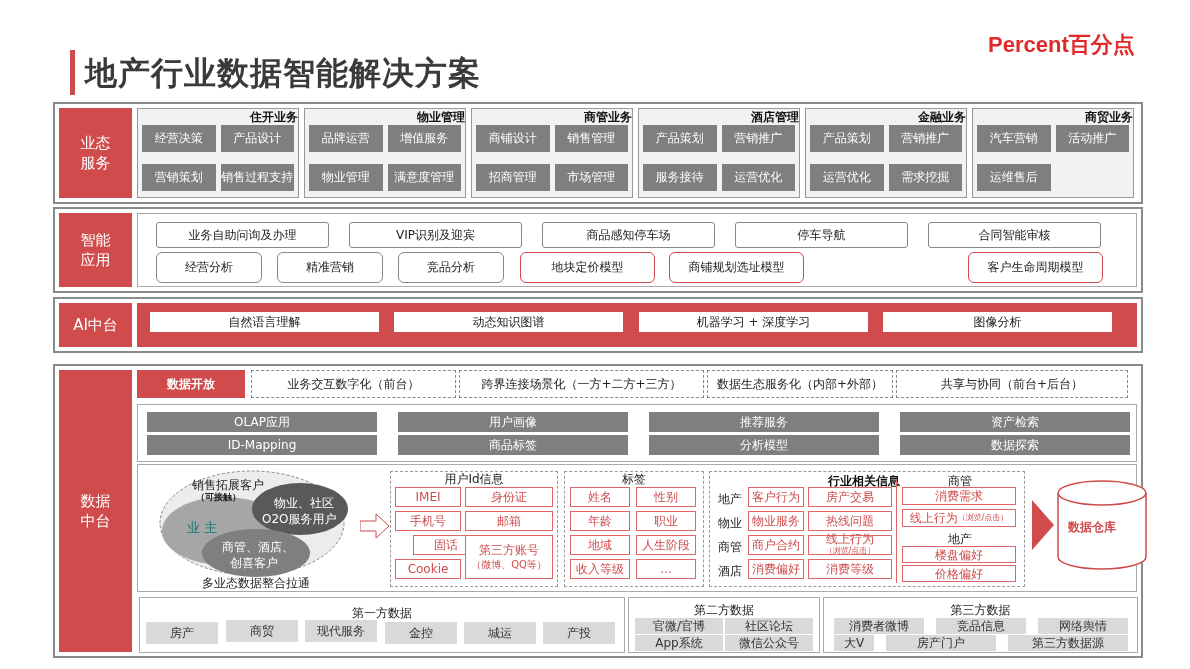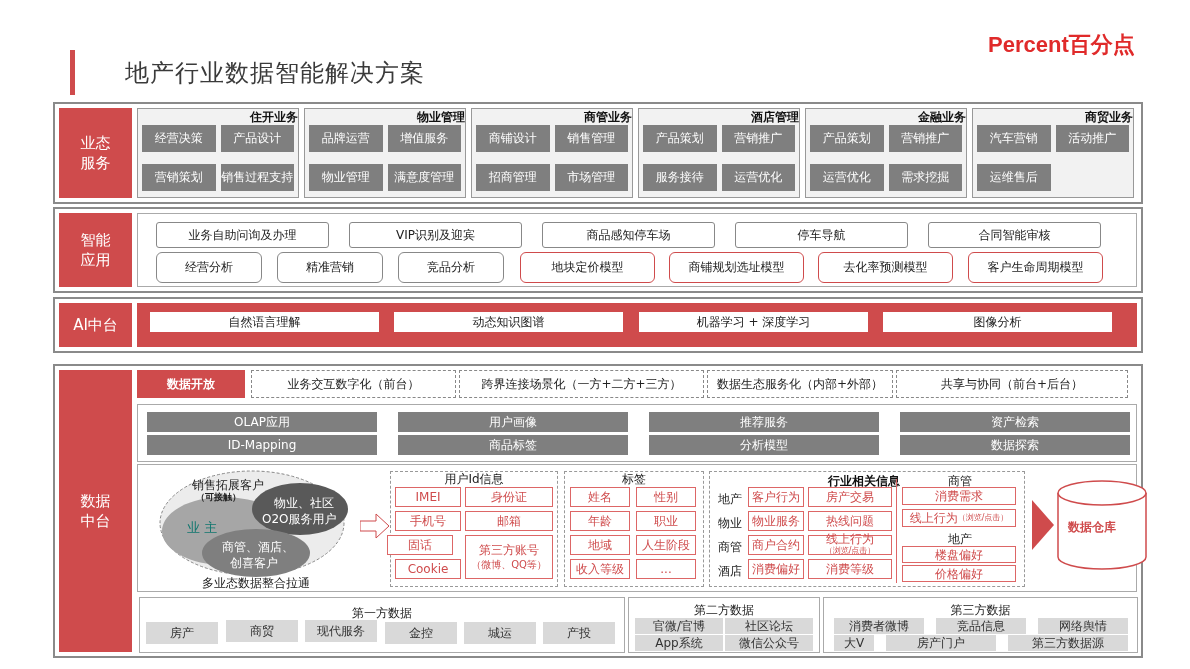--- a/index.html
+++ b/index.html
@@ -1,19 +1,19 @@
 <!DOCTYPE html>
 <html><head>
 <meta charset="utf-8">
 <style>
   * { box-sizing: border-box; margin: 0; padding: 0; }
   body { width: 1190px; height: 669px; background: #fff; font-family: "DejaVu Sans", "Liberation Sans", sans-serif; position: relative; overflow: hidden; color: #333; }
   .abs { position: absolute; }
   .title-bar { left: 70px; top: 50px; width: 5px; height: 45px; background: #cf4b4c; }
-  .title { left: 85px; top: 50px; font-size: 24px; font-weight: normal; color: #3a3a3a; letter-spacing: 1px; line-height: 46px; margin-left: 40px; }
+  .title { left: 85px; top: 50px; font-size: 32px; font-weight: bold; color: #3a3a3a; letter-spacing: 1px; line-height: 46px; }
   .logo { left: 988px; top: 30px; font-size: 22px; font-weight: bold; color: #e02a2a; font-family: "Liberation Sans", sans-serif; }
   .layer { position: absolute; left: 53px; width: 1090px; border: 2px solid #8a8a8a; background: #fff; }
   .layer-label { position: absolute; left: 4px; top: 4px; bottom: 4px; width: 73px; background: #cf4b4c; color: #fff; font-size: 15px; display: flex; align-items: center; justify-content: center; text-align: center; line-height: 20px; }
   
   .biz-group { position: absolute; top: 4px; width: 162px; height: 90px; border: 1px solid #999; background: #f2f2f2; }
   .biz-group .gtitle { text-align: right; font-size: 12px; font-weight: bold; color: #111; height: 16px; line-height: 16px; }
   .biz-grid { display: grid; grid-template-columns: 1fr 1fr; gap: 12px 5px; padding: 0 4px; }
   .biz-item { background: #7f7f7f; color: #fff; font-size: 12px; height: 27px; display: flex; align-items: center; justify-content: center; text-align: center; line-height: 13px; }
   
   .app-inner { position: absolute; left: 82px; top: 4px; right: 4px; bottom: 4px; border: 1px solid #aaa; }
@@ -111,21 +111,20 @@
   <div class="app-btn" style="left:101px;top:13px;width:173px;">业务自助问询及办理</div>
   <div class="app-btn" style="left:294px;top:13px;width:173px;">VIP识别及迎宾</div>
   <div class="app-btn" style="left:487px;top:13px;width:173px;">商品感知停车场</div>
   <div class="app-btn" style="left:680px;top:13px;width:173px;">停车导航</div>
   <div class="app-btn" style="left:873px;top:13px;width:173px;">合同智能审核</div>
   <div class="app-btn round" style="left:101px;top:43px;width:106px;">经营分析</div>
   <div class="app-btn round" style="left:222px;top:43px;width:106px;">精准营销</div>
   <div class="app-btn round" style="left:343px;top:43px;width:106px;">竞品分析</div>
   <div class="app-btn round red" style="left:465px;top:43px;width:135px;">地块定价模型</div>
   <div class="app-btn round red" style="left:614px;top:43px;width:135px;">商铺规划选址模型</div>
-  <div class="app-btn round red" style="left:763px;top:43px;width:135px;">去化率预测模型</div>
   <div class="app-btn round red" style="left:913px;top:43px;width:135px;">客户生命周期模型</div>
 </div>
 
 <div class="layer" style="top:297px;height:56px;">
   <div class="layer-label">AI中台</div>
   <div class="ai-band">
     <div class="ai-item" style="left:13px;">自然语言理解</div>
     <div class="ai-item" style="left:257px;">动态知识图谱</div>
     <div class="ai-item" style="left:502px;">机器学习 + 深度学习</div>
     <div class="ai-item" style="left:746px;">图像分析</div>
@@ -177,21 +176,21 @@
       <path d="M0 8 H16 V1 L29 13 L16 25 V18 H0 Z" fill="#fff" stroke="#cf4b4c" stroke-width="1"></path>
     </svg>
 
     <div class="dbox" style="left:252px;top:6px;width:168px;height:116px;">
       <div class="dtitle">用户Id信息</div>
     </div>
     <div class="rcell" style="left:257px;top:22px;width:66px;height:20px;">IMEI</div>
     <div class="rcell" style="left:327px;top:22px;width:88px;height:20px;">身份证</div>
     <div class="rcell" style="left:257px;top:46px;width:66px;height:20px;">手机号</div>
     <div class="rcell" style="left:327px;top:46px;width:88px;height:20px;">邮箱</div>
-    <div class="rcell" style="left:249px;top:70px;width:66px;height:20px;">固话</div>
+    <div class="rcell" style="left:275px;top:70px;width:66px;height:20px;">固话</div>
     <div class="rcell" style="left:327px;top:70px;width:88px;height:44px;flex-direction:column;">
       <span>第三方账号</span>
       <span style="font-size:10px;margin-top:3px;">（微博、QQ等）</span>
     </div>
     <div class="rcell" style="left:257px;top:94px;width:66px;height:20px;">Cookie</div>
 
     <div class="dbox" style="left:426px;top:6px;width:140px;height:116px;">
       <div class="dtitle">标签</div>
     </div>
     <div class="rcell" style="left:432px;top:22px;width:60px;height:20px;">姓名</div>

